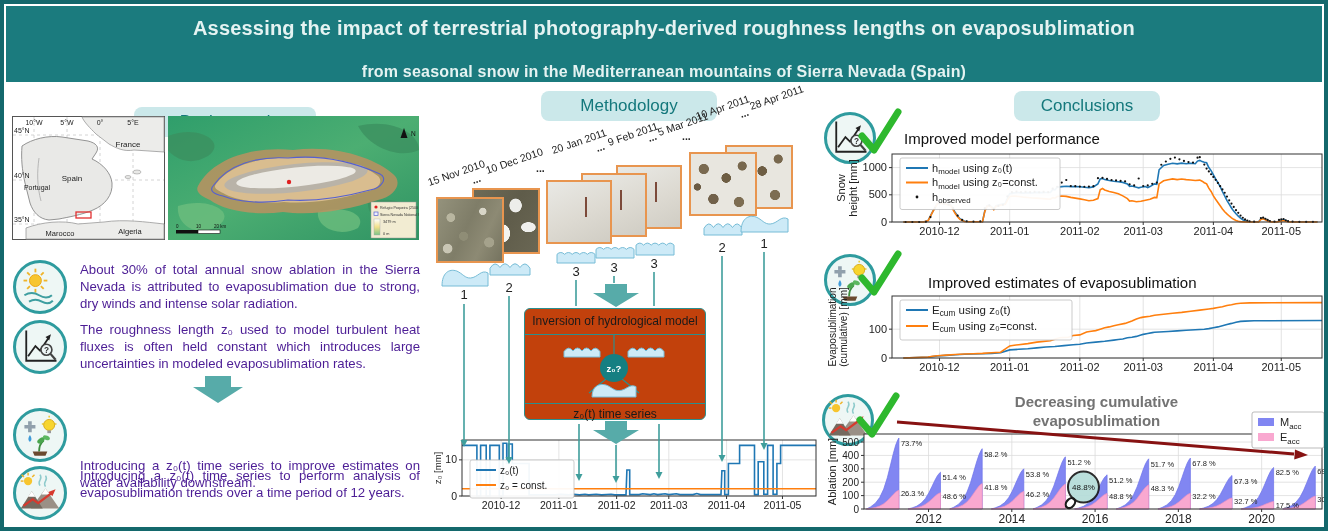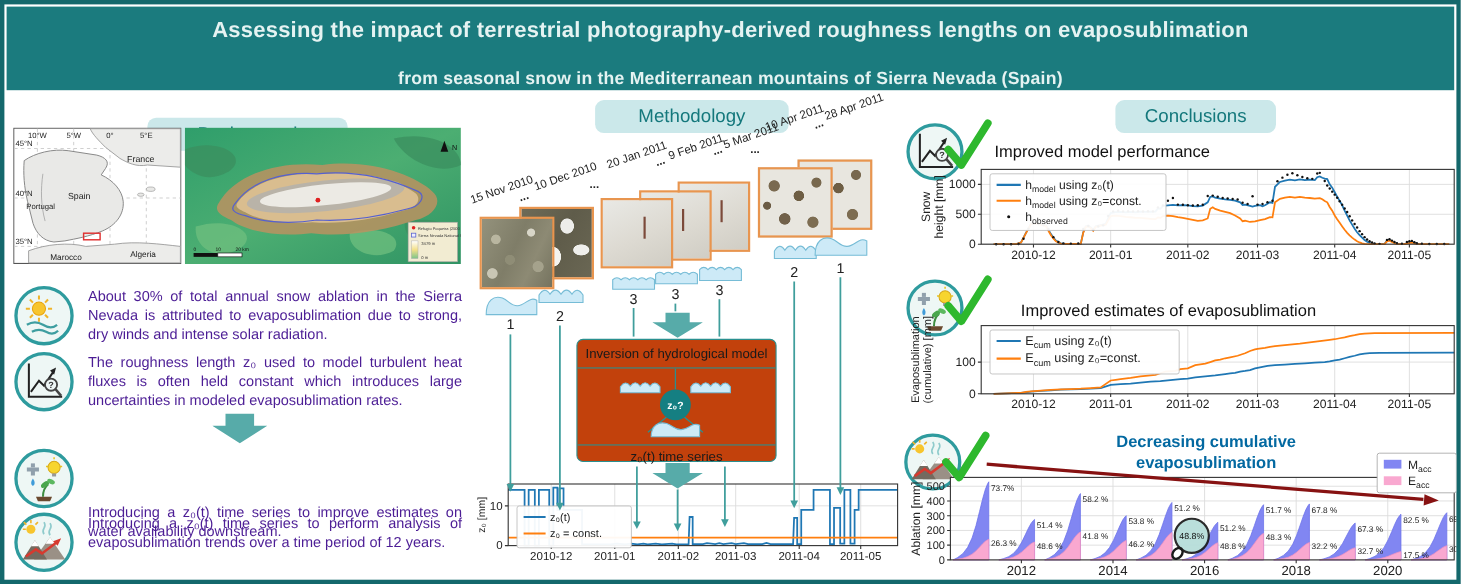--- a/index.html
+++ b/index.html
@@ -45,21 +45,21 @@
     radial-gradient(circle at 75% 80%, #7d6d52 0 7%, transparent 8%),
     radial-gradient(circle at 10% 55%, #6b5b44 0 5%, transparent 6%),
     #e8e6df;}
   .pdate{position:absolute;font-size:10.5px;color:#222;white-space:nowrap;transform-origin:left bottom;}
   .flowbox{position:absolute;left:520px;top:304px;width:182px;height:112px;border:1.5px solid #2a8f8f;border-radius:6px;
     background:#c2410c;box-sizing:border-box;z-index:6;}
   .flowbox .hd{height:25px;line-height:25px;text-align:center;font-size:12px;color:#1a1a1a;border-bottom:1px solid #2a8f8f;}
   .flowbox .ft{height:20px;line-height:20px;text-align:center;font-size:12px;color:#1a1a1a;border-top:1px solid #2a8f8f;}
   .cc-label{position:absolute;font-size:15px;color:#111;}
   .redtitle{position:absolute;left:985px;top:389px;width:215px;text-align:center;font-size:15px;font-weight:bold;
-    color:#0369a1;line-height:1.25;z-index:7;}
+    color:#737373;line-height:1.25;z-index:7;}
   .overlay{position:absolute;pointer-events:none;}
   svg text{font-family:"Liberation Sans",sans-serif;}
 </style>
 </head>
 <body>
 
 <div class="poster">
 
   <div class="banner">
     <div class="l1">Assessing the impact of terrestrial photography-derived roughness lengths on evaposublimation</div>

